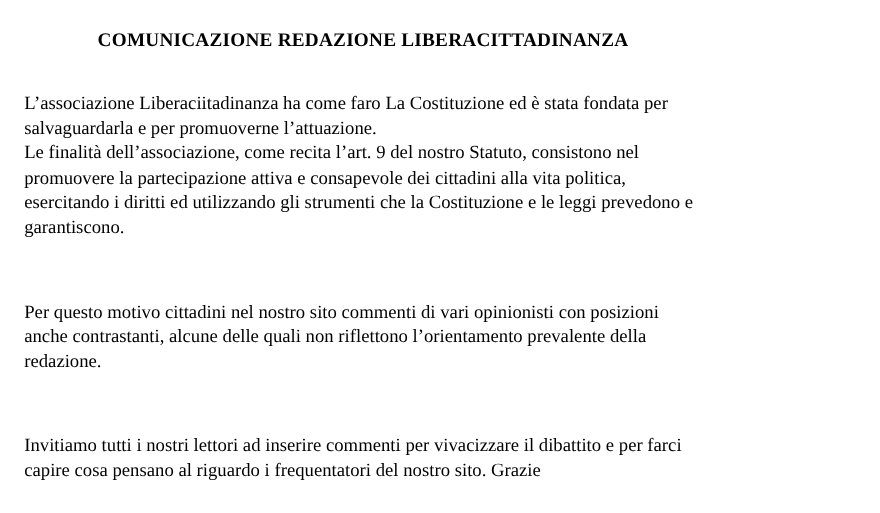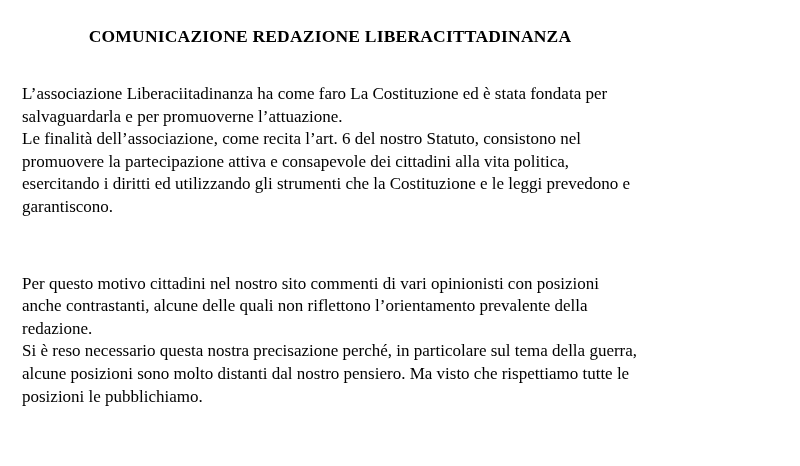--- a/index.html
+++ b/index.html
@@ -46,26 +46,28 @@
 </style>
 </head>
 <body>
 
 <div class="page">
 
   <h1 class="doc-title">COMUNICAZIONE REDAZIONE LIBERACITTADINANZA</h1>
 
   <div class="block">
     <p class="para">L’associazione Liberaciitadinanza ha come faro La Costituzione ed è stata fondata per salvaguardarla e per promuoverne l’attuazione.</p>
-    <p class="para">Le finalità dell’associazione, come recita l’art. 6 del nostro Statuto, consistono nel promuovere la partecipazione attiva e consapevole dei cittadini alla vita politica, esercitando i diritti ed utilizzando gli strumenti che la Costituzione e le leggi prevedono e garantiscono.</p>
+    <p class="para">Le finalità dell’associazione, come recita l’art. 9 del nostro Statuto, consistono nel promuovere la partecipazione attiva e consapevole dei cittadini alla vita politica, esercitando i diritti ed utilizzando gli strumenti che la Costituzione e le leggi prevedono e garantiscono.</p>
   </div>
 
   <div class="gap"></div>
 
   <div class="block">
     <p class="para">Per questo motivo cittadini nel nostro sito commenti di vari opinionisti con posizioni anche contrastanti, alcune delle quali  non riflettono l’orientamento prevalente della redazione.</p>
-    <p class="para">Si è reso necessario questa nostra precisazione perché, in particolare sul tema della guerra, alcune posizioni sono  molto distanti dal nostro pensiero. Ma visto che rispettiamo tutte le posizioni le pubblichiamo.</p>
   </div>
 
   <div class="gap"></div>
 
+  <div class="block">
+    <p class="para">Invitiamo tutti i nostri lettori ad inserire commenti per vivacizzare il dibattito e per farci capire cosa pensano al riguardo i frequentatori del nostro sito. Grazie</p>
+  </div>
 
 </div>
 
 </body></html>

